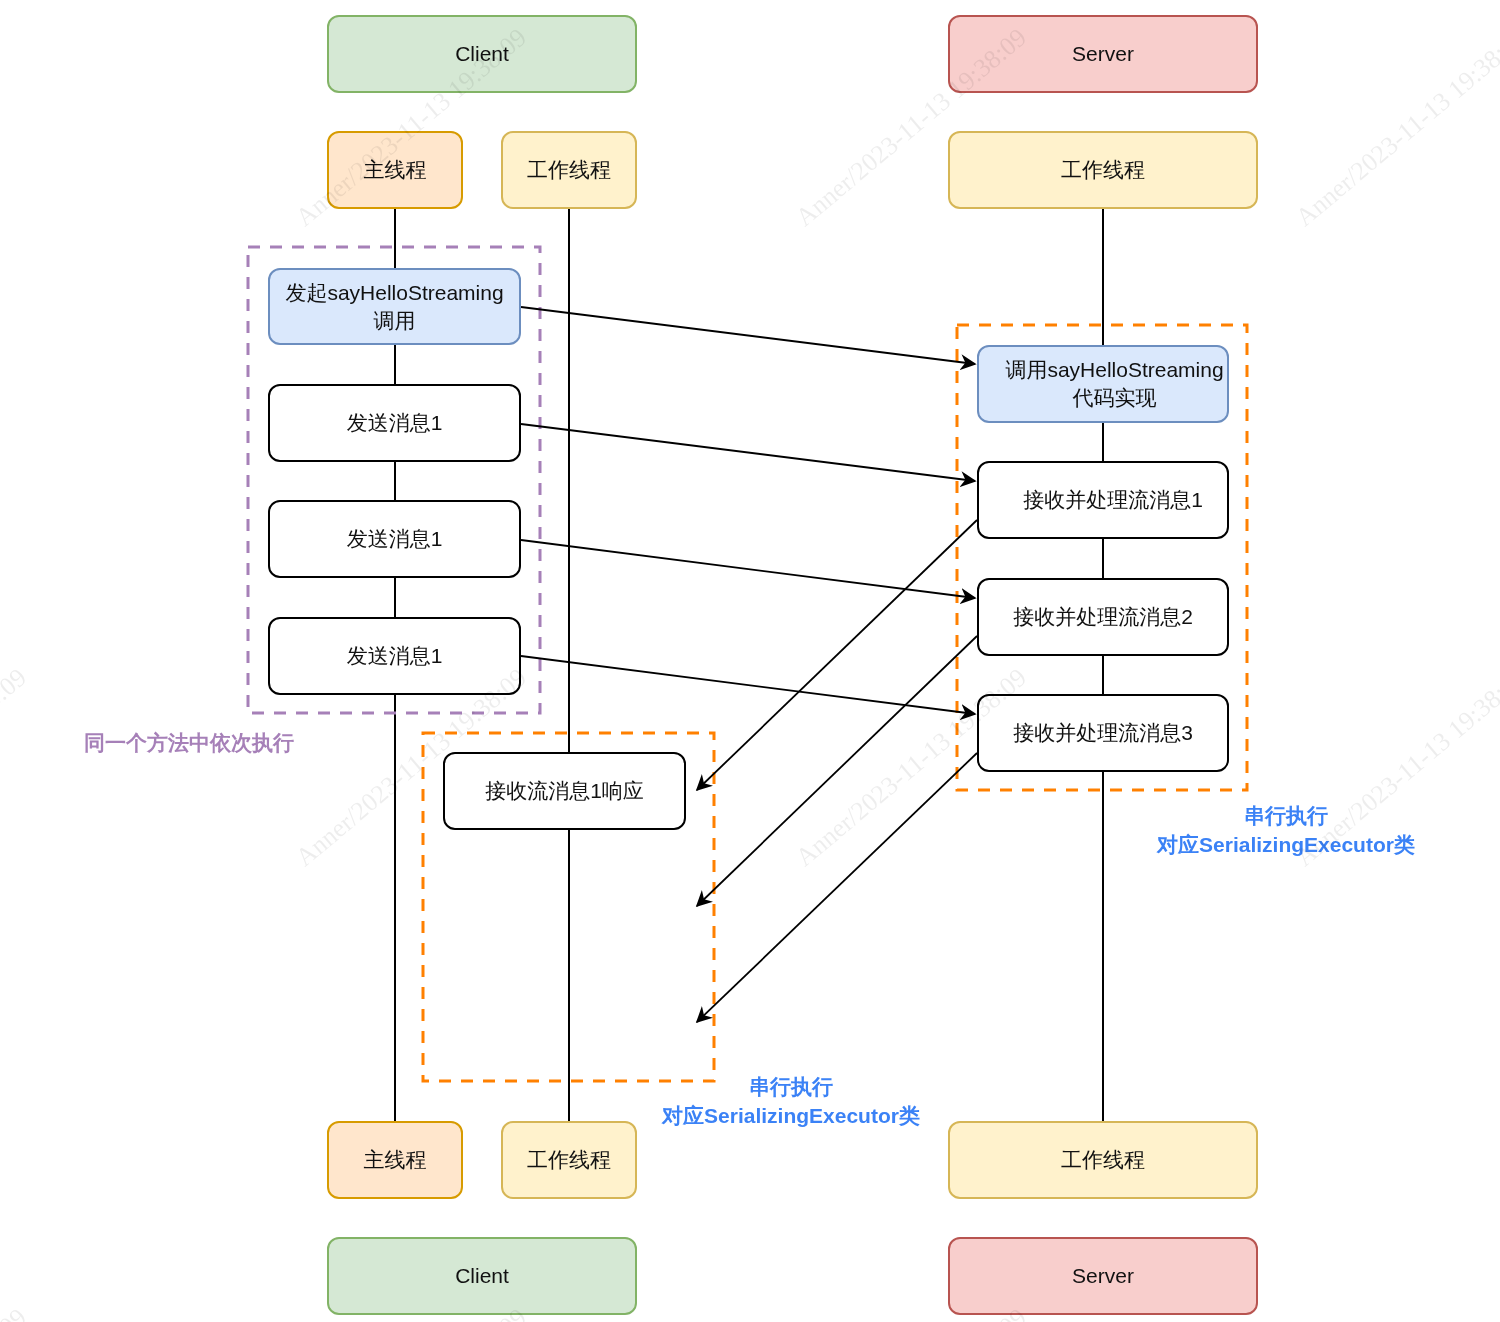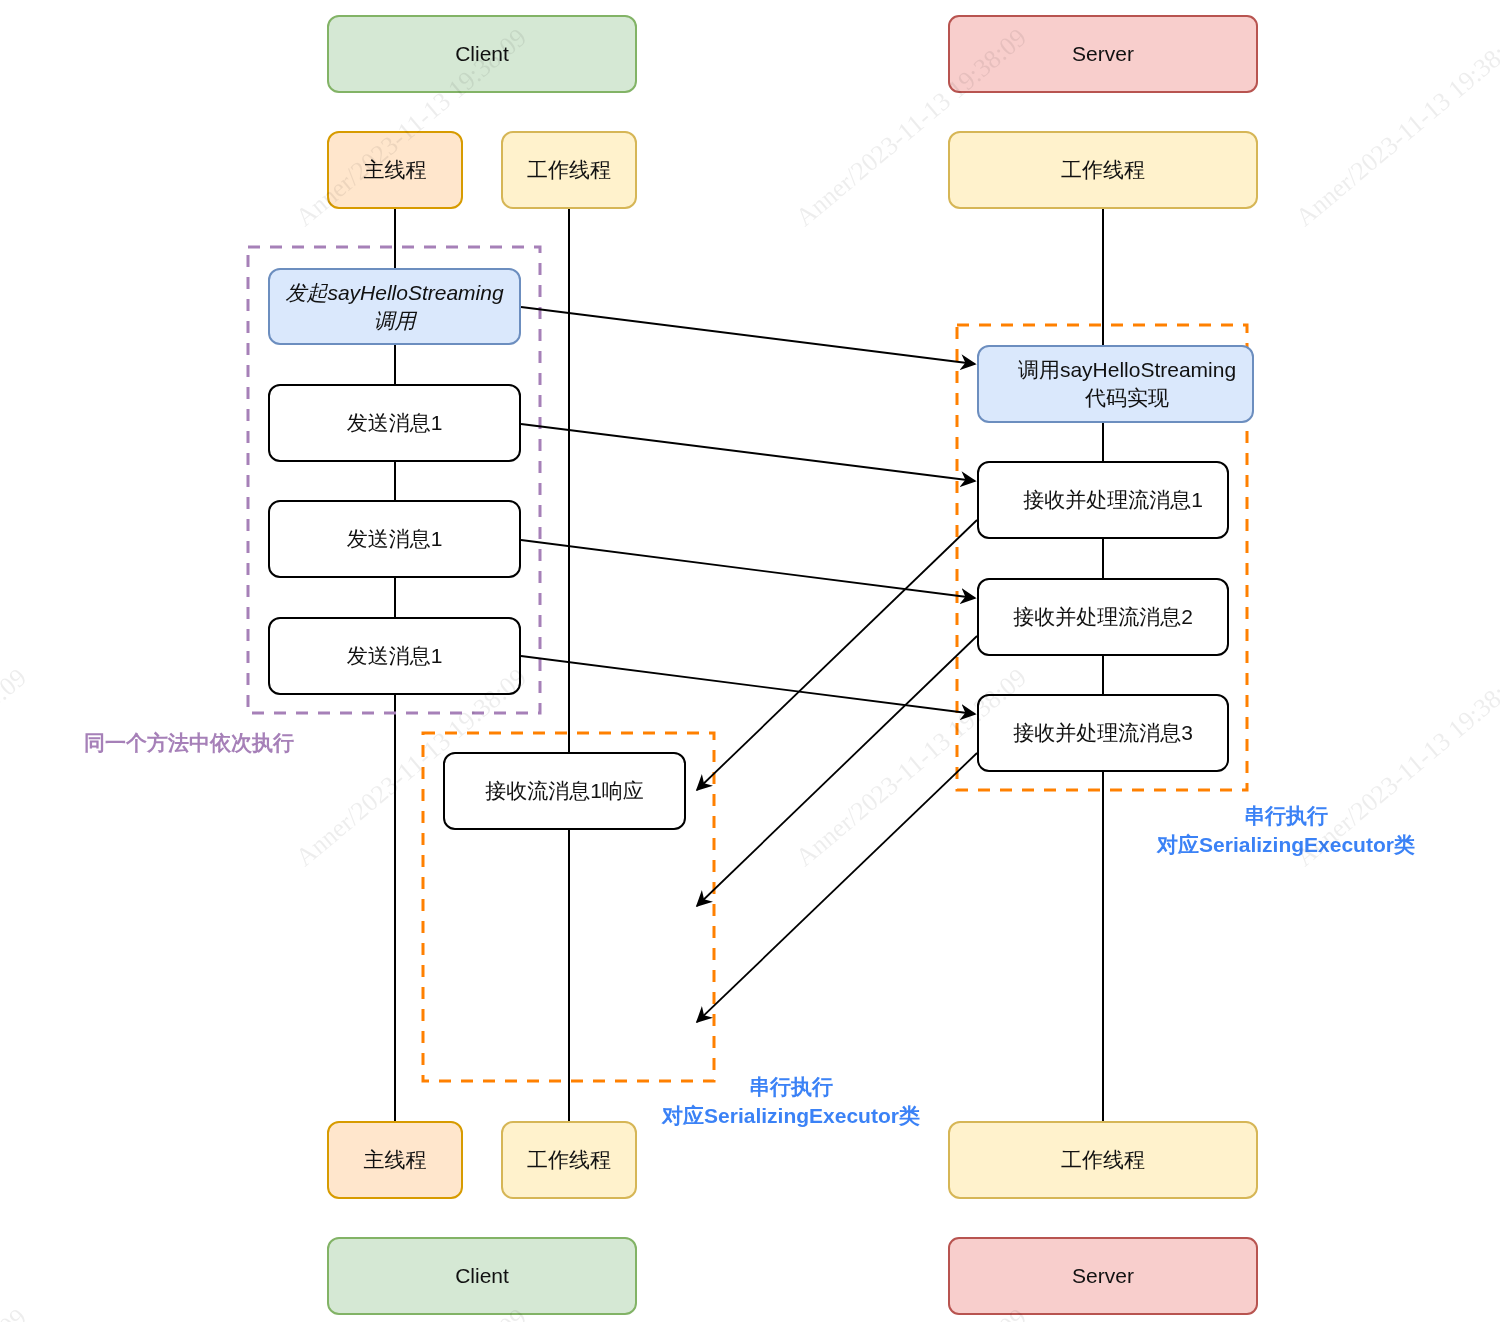--- a/index.html
+++ b/index.html
@@ -3,21 +3,21 @@
 <meta charset="utf-8">
 <style>
   html, body { margin: 0; padding: 0; background: #ffffff; }
   body { width: 1500px; height: 1322px; position: relative; overflow: hidden;
          font-family: "Liberation Sans", "DejaVu Sans", sans-serif; }
   #canvas { position: absolute; left: 0; top: 0; width: 1500px; height: 1322px; }
   .node { position: absolute; box-sizing: border-box; border-radius: 12px;
           display: flex; align-items: center; justify-content: center; text-align: center;
           font-size: 21px; color: #111; line-height: 28px; border: 2px solid #c2410c; background: #fff; }
   .client { background: #d5e8d4; border-color: #82b366; }
-  .server { background: #f8cecc; border-color: #b85450; border-radius: 11px; }
+  .server { background: #f8cecc; border-color: #b85450; }
   .mainth { background: #ffe6cc; border-color: #d79b00; }
   .worker { background: #fff2cc; border-color: #d6b656; }
   .call { background: #dae8fc; border-color: #6c8ebf; }
   .plain { background: #ffffff; border-color: #000000; }
   .label { position: absolute; font-weight: bold; font-size: 21px; text-align: center; line-height: 29px; white-space: nowrap; }
   .lbl-purple { color: #a680b8; }
   .lbl-orange { color: #3b82f6; }
   .wm { position: absolute; color: rgba(0,0,0,0.07); font-family: "Liberation Serif", serif; font-size: 26px;
         transform: rotate(-40deg); transform-origin: left top; white-space: nowrap; pointer-events: none; }
 </style>
@@ -61,35 +61,35 @@
   <div class="node mainth" style="left:327px;top:131px;width:136px;height:78px;">
     <span>主线程</span>
   </div>
   <div class="node worker" style="left:501px;top:131px;width:136px;height:78px;">
     <span>工作线程</span>
   </div>
   <div class="node worker" style="left:948px;top:131px;width:310px;height:78px;">
     <span>工作线程</span>
   </div>
 
-  <div class="node call" style="left:268px;top:268px;width:253px;height:77px;flex-direction:column;font-style:italic;">
+  <div class="node call" style="left:268px;top:268px;width:253px;height:77px;flex-direction:column;">
     <span>发起sayHelloStreaming</span>
     <span>调用</span>
   </div>
   <div class="node plain" style="left:268px;top:384px;width:253px;height:78px;">
     <span>发送消息1</span>
   </div>
   <div class="node plain" style="left:268px;top:500px;width:253px;height:78px;">
     <span>发送消息1</span>
   </div>
   <div class="node plain" style="left:268px;top:617px;width:253px;height:78px;">
     <span>发送消息1</span>
   </div>
 
-  <div class="node call" style="left:977px;top:345px;width:277px;height:78px;flex-direction:column;padding-left:23px;">
+  <div class="node call" style="left:977px;top:345px;width:252px;height:78px;flex-direction:column;padding-left:23px;">
     <span>调用sayHelloStreaming</span>
     <span>代码实现</span>
   </div>
   <div class="node plain" style="left:977px;top:461px;width:252px;height:78px;padding-left:20px;">
     <span>接收并处理流消息1</span>
   </div>
   <div class="node plain" style="left:977px;top:578px;width:252px;height:78px;">
     <span>接收并处理流消息2</span>
   </div>
   <div class="node plain" style="left:977px;top:694px;width:252px;height:78px;">

